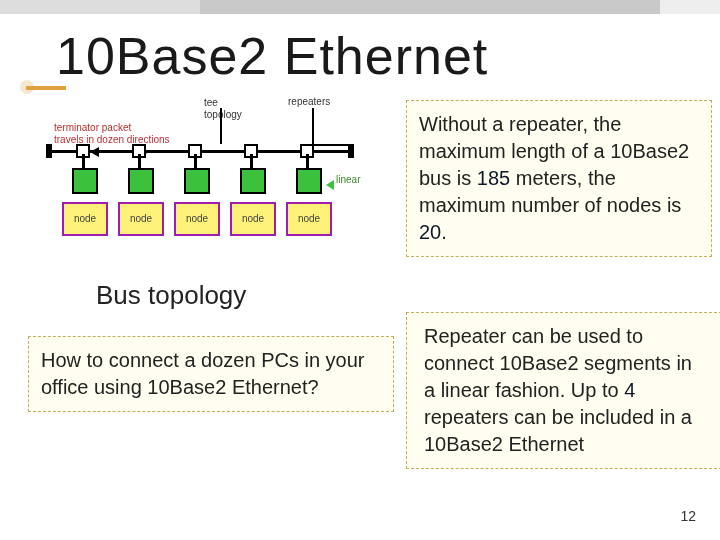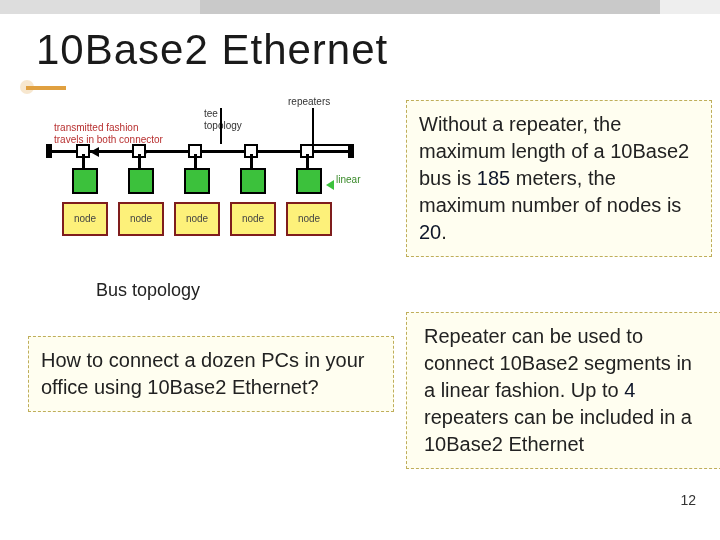--- a/index.html
+++ b/index.html
@@ -1,71 +1,71 @@
 <!DOCTYPE html>
 <html><head>
 <meta charset="utf-8">
 <style>
   html,body{margin:0;padding:0}
   body{width:720px;height:540px;background:#fff;font-family:Verdana,Geneva,sans-serif;color:#222;position:relative;overflow:hidden}
   .topbar{position:absolute;top:0;left:0;width:720px;height:14px;display:flex}
   .topbar .a{width:200px;background:#ddd}
   .topbar .b{flex:1;background:#c9c9c9}
   .topbar .c{width:60px;background:#eee}
-  .title{position:absolute;top:26px;left:36px;font-size:42px;letter-spacing:1px;color:#1a1a1a}
+  .title{position:absolute;top:26px;left:56px;font-size:52px;letter-spacing:1px;color:#1a1a1a}
   .accent-hline{position:absolute;top:86px;left:26px;width:40px;height:4px;background:#e0a040}
   .accent-blob{position:absolute;top:80px;left:20px;width:14px;height:14px;border-radius:50%;background:#e0a040;opacity:.25}
 
   
   .diag{position:absolute;top:96px;left:44px;width:320px;height:180px}
   .bus{position:absolute;top:54px;left:8px;width:296px;height:0;border-top:3px solid #000}
   .term{position:absolute;top:48px;width:6px;height:14px;background:#000}
   .term.l{left:2px}.term.r{left:304px}
   .tap{position:absolute;top:48px;width:10px;height:10px;border:2px solid #000;background:#fff}
   .drop{position:absolute;top:58px;width:0;height:14px;border-left:3px solid #000}
   .nic{position:absolute;top:72px;width:22px;height:22px;background:#3cc13c;border:2px solid #000}
-  .node{position:absolute;top:106px;width:42px;height:30px;background:#fdf17a;border:2px solid #7f1d1d;font-size:10px;text-align:center;line-height:30px;color:#444}
+  .node{position:absolute;top:106px;width:42px;height:30px;background:#fdf17a;border:2px solid #a21caf;font-size:10px;text-align:center;line-height:30px;color:#444}
   .arrL,.arrR{position:absolute;top:-6px;width:0;height:0;border-top:5px solid transparent;border-bottom:5px solid transparent}
   .arrL{border-right:9px solid #000}
   .arrR{border-left:9px solid #000}
   .dlabel{position:absolute;font-size:10px;color:#b83030;line-height:12px}
   .adapter-ptr{position:absolute;top:84px;left:282px;width:0;height:0;border-top:5px solid transparent;border-bottom:5px solid transparent;border-right:8px solid #3cc13c}
   .adapter-lbl{position:absolute;top:78px;left:292px;font-size:10px;color:#3a8a2a}
   .tee-line{position:absolute;top:12px;left:176px;width:0;height:36px;border-left:2px solid #000}
   .term-line{position:absolute;top:12px;left:268px;width:0;height:36px;border-left:2px solid #000}
   .term-line2{position:absolute;top:48px;left:268px;width:36px;height:0;border-top:2px solid #000}
 
-  .caption{position:absolute;top:280px;left:96px;font-size:18px}
+  .caption{position:absolute;top:280px;left:96px;font-size:26px}
 
   .qbox{position:absolute;top:336px;left:28px;width:340px;padding:10px 12px;background:#fffef0;border:1px dashed #bfae5a;font-size:20px;line-height:1.35}
 
   .r1{position:absolute;top:100px;left:406px;width:280px;padding:10px 12px;background:#fffef0;border:1px dashed #bfae5a;font-size:20px;line-height:1.35}
   .r2{position:absolute;top:312px;left:406px;width:280px;padding:10px 17px;background:#fffef0;border:1px dashed #bfae5a;font-size:20px;line-height:1.35}
   .hl{color:#0f172a}
 
-  .pgnum{position:absolute;bottom:32px;right:24px;font-size:14px;color:#333}
+  .pgnum{position:absolute;bottom:16px;right:24px;font-size:14px;color:#333}
 </style>
 </head>
 <body>
 
 <div class="topbar">
     <div class="a"></div>
     <div class="b"></div>
     <div class="c"></div>
   </div>
 <div class="accent-blob"></div>
 <div class="accent-hline"></div>
 <div class="title">10Base2 Ethernet</div>
 
 <div class="diag">
   <div class="dlabel" style="top:26px;left:10px">
-    <span>transmitted fashion</span><br>
-    <span>travels in both connector</span>
+    <span>terminator packet</span><br>
+    <span>travels in dozen directions</span>
   </div>
-  <div class="dlabel" style="top:12px;left:160px;color:#333">
+  <div class="dlabel" style="top:1px;left:160px;color:#333">
     <span>tee</span><br>
     <span>topology</span>
   </div>
   <div class="tee-line"></div>
   <div class="dlabel" style="top:0;left:244px;color:#333">repeaters</div>
   <div class="term-line"></div>
   <div class="term-line2"></div>
 
   <div class="bus">
     <div class="arrL" style="left:38px"></div>

